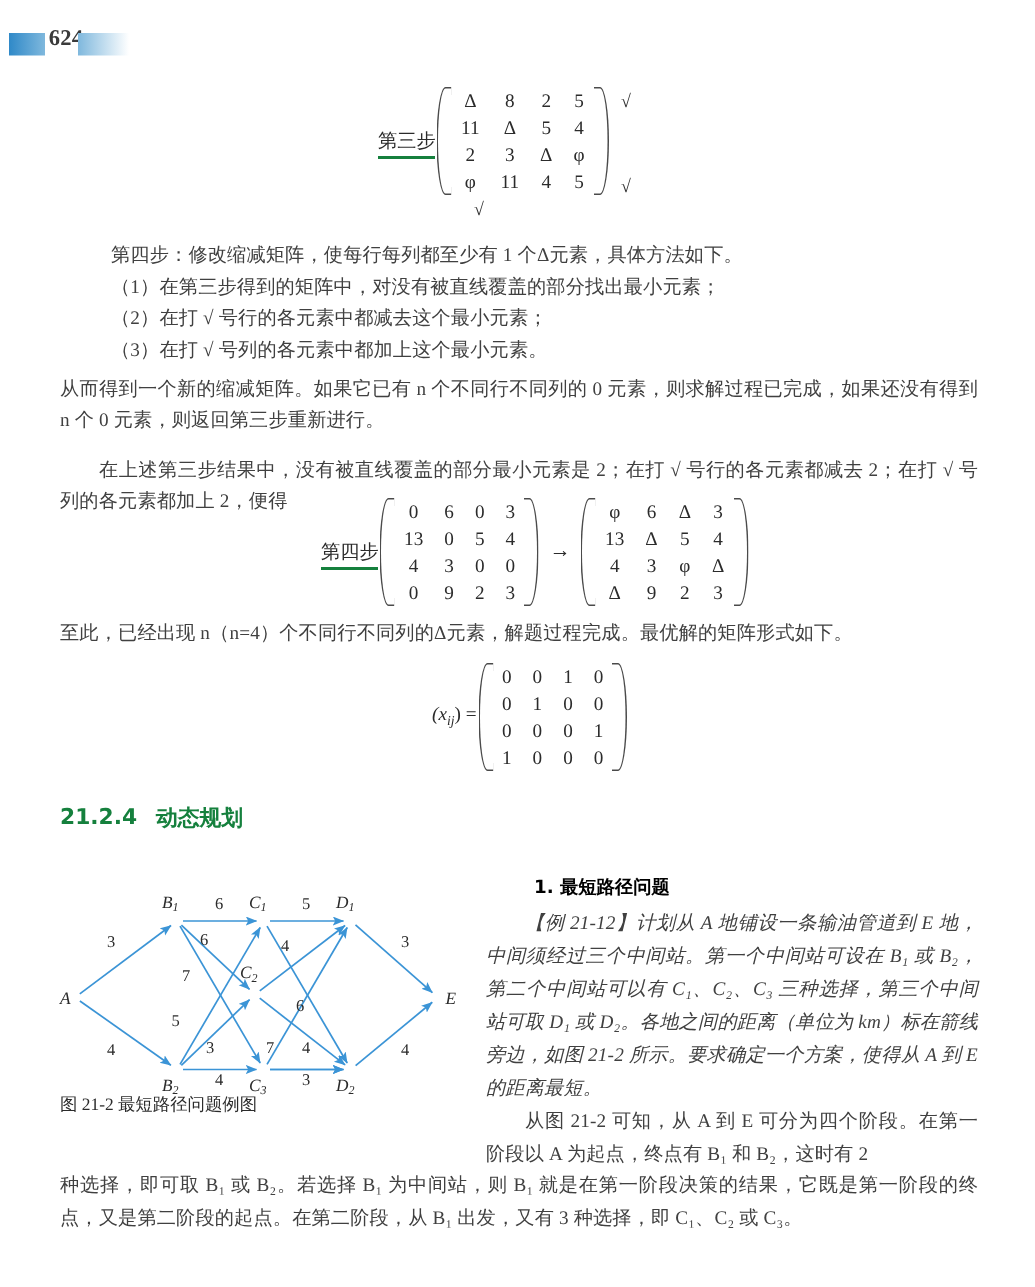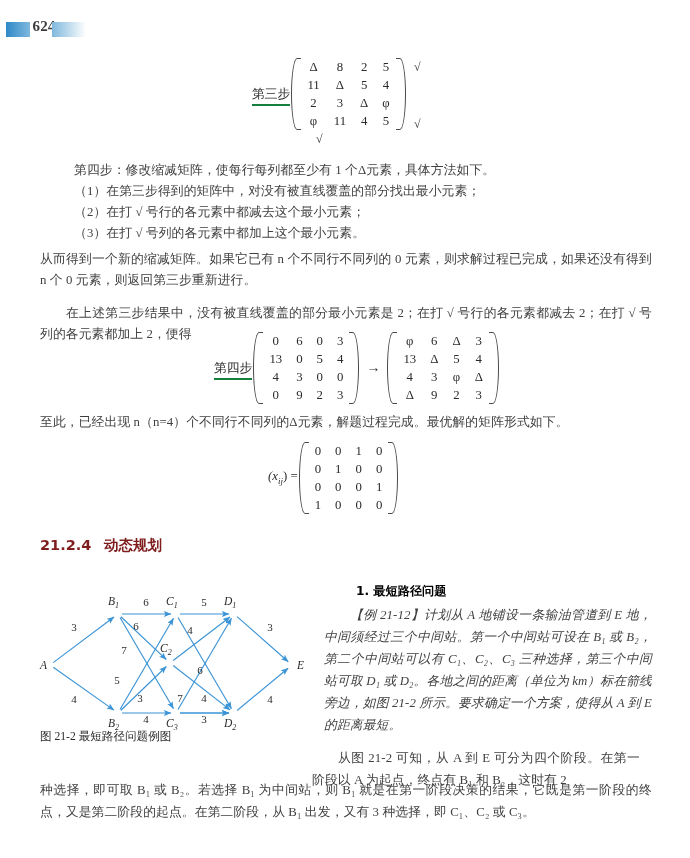--- a/index.html
+++ b/index.html
@@ -73,21 +73,21 @@
   }
   .mlabel {
     font-size: 12.8px;
     border-bottom: 2px solid #15803d;
     padding-bottom: 1px;
     margin-right: 1px;
     align-self: center;
     position: relative;
     top: 2px;
   }
-  .mlabel.noline { border-bottom: none; }
+  .mlabel.noline { border-bottom: none; margin-left: 20px; }
   .paren {
     display: flex;
     align-items: stretch;
     position: relative;
     padding: 0 9px;
   }
   .paren::before, .paren::after {
     content: "";
     position: absolute;
     top: 0; bottom: 0;
@@ -116,21 +116,21 @@
   }
   .checkcol, .checkrow { font-size: 12px; color: #333; }
   .arrow { padding: 0 7px; font-size: 14px; }
 
   
   .sec-heading {
     position: absolute;
     font-family: "DejaVu Sans", "Liberation Sans", sans-serif;
     font-weight: 700;
     font-size: 14.5px;
-    color: #7f1d1d;
+    color: #15803d;
   }
   .sub-heading {
     position: absolute;
     font-family: "DejaVu Sans", "Liberation Sans", sans-serif;
     font-weight: 700;
     font-size: 12.2px;
     color: #000000;
   }
   .fig-caption {
     position: absolute;
@@ -295,21 +295,21 @@
       </table>
   </div>
 </div>
 
 <div class="sec-heading" style="left:40px; top:537px;">21.2.4</div>
 <div class="sec-heading" style="left:104px; top:536px;">动态规划</div>
 
 <div class="sub-heading" style="left:356px; top:583px;">1. 最短路径问题</div>
 
 <div class="para" style="left:324px; top:604px; width:328px; text-indent:26px; line-height:22px;font-style:italic;">【例 21-12】计划从 A 地铺设一条输油管道到 E 地，中间须经过三个中间站。第一个中间站可设在 B₁ 或 B₂，第二个中间站可以有 C₁、C₂、C₃ 三种选择，第三个中间站可取 D₁ 或 D₂。各地之间的距离（单位为 km）标在箭线旁边，如图 21-2 所示。要求确定一个方案，使得从 A 到 E 的距离最短。</div>
-<div class="para" style="left:312px; top:736px; width:328px; text-indent:26px; line-height:22px;margin-top:11px;">从图 21-2 可知，从 A 到 E 可分为四个阶段。在第一阶段以 A 为起点，终点有 B₁ 和 B₂，这时有 2 </div>
+<div class="para" style="left:324px; top:736px; width:328px; text-indent:26px; line-height:22px;">从图 21-2 可知，从 A 到 E 可分为四个阶段。在第一阶段以 A 为起点，终点有 B₁ 和 B₂，这时有 2 </div>
 <div class="para" style="left:40px; top:779px; width:612px; line-height:22px;">
   <span>种选择，即可取 B₁ 或 B₂。若选择 B₁ 为中间站，则 B₁ 就是在第一阶段决策的结果，它既是第一阶段的终点，又是第二阶段的起点。在第二阶段，从 B₁ 出发，又有 3 种选择，即 C₁、C₂ 或 C₃。</span>
 </div>
 
 <svg id="figure-svg" style="position:absolute; left:0; top:0; width:690px; height:858px; pointer-events:none;">
   <defs>
     <marker id="ah" markerWidth="7" markerHeight="7" refX="6.2" refY="2.6" orient="auto">
       <path d="M0,0 L6.5,2.6 L0,5.2 L1.4,2.6 z" fill="#3b94d6"></path>
     </marker>
   </defs>

